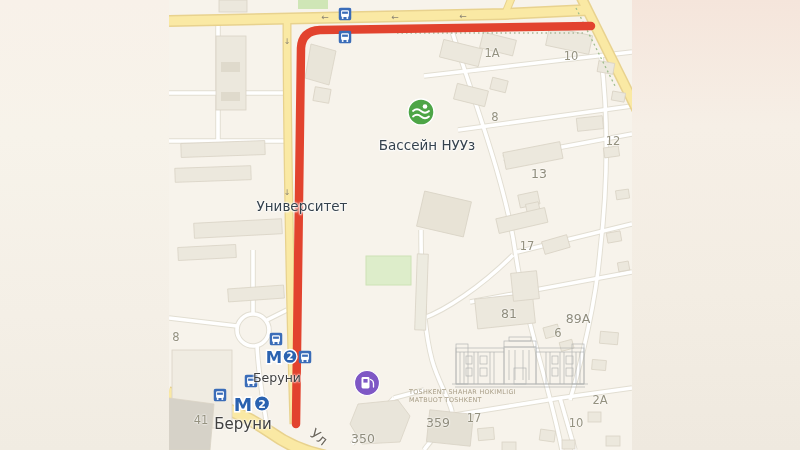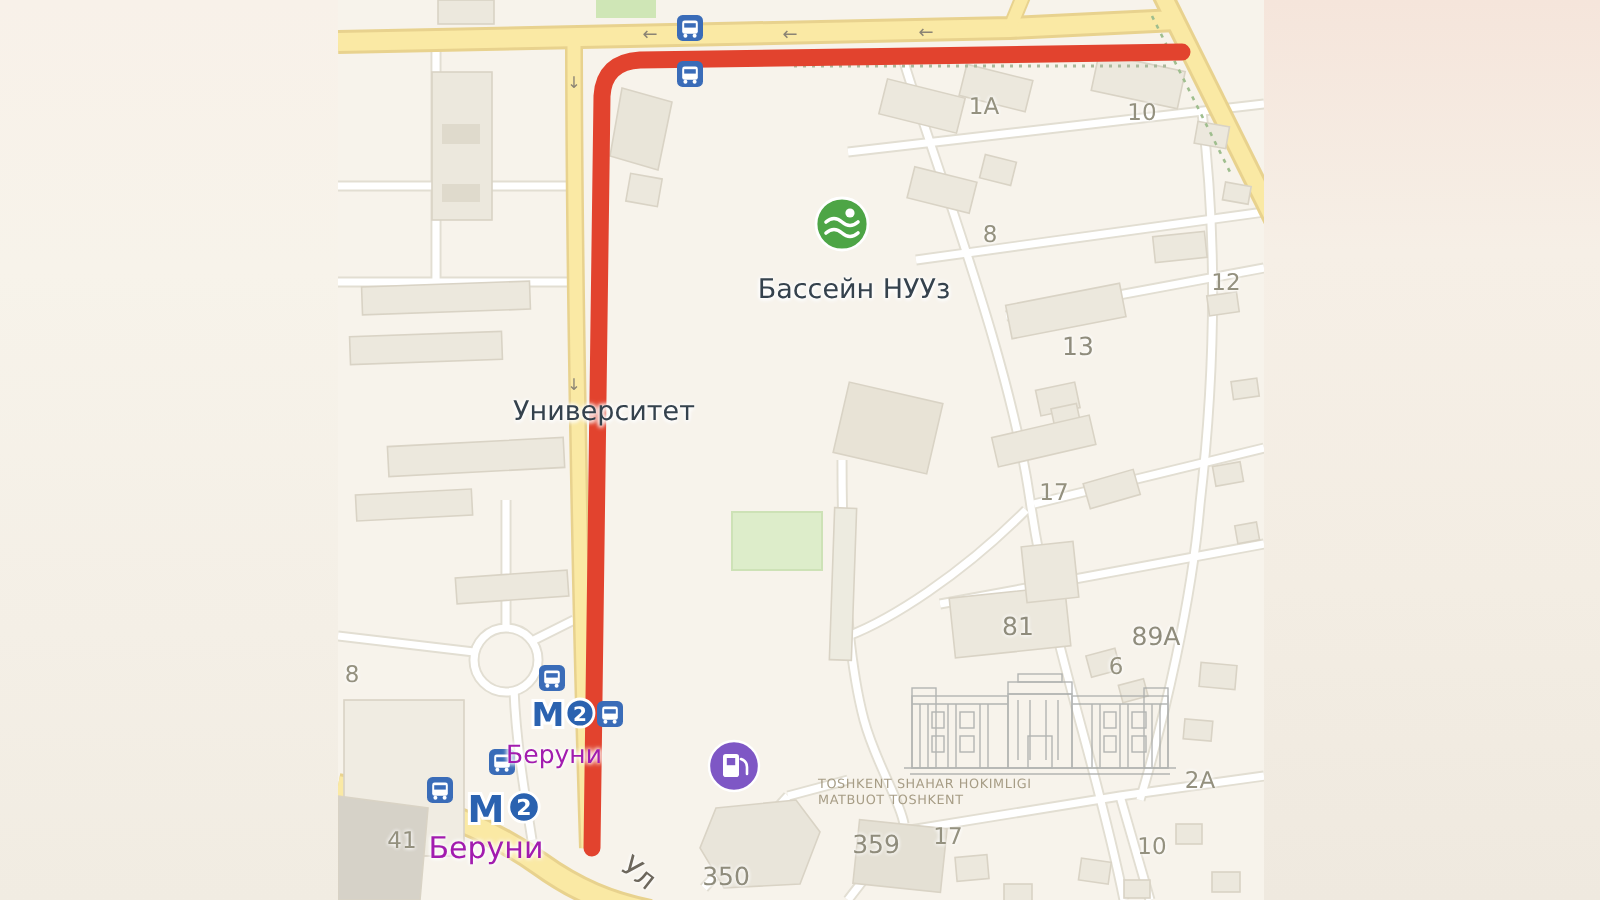--- a/index.html
+++ b/index.html
@@ -9,21 +9,21 @@
   .blur-left{left:0;width:169px;
     background:linear-gradient(180deg,#f8f1e9 0%,#f7f3ea 30%,#f4efe6 70%,#f1ece2 100%);}
   .blur-right{left:632px;width:168px;
     background:linear-gradient(180deg,#f5e5db 0%,#f6efe6 28%,#f3ede3 65%,#efe9df 100%);}
   .map{position:absolute;left:169px;top:0;width:463px;height:450px;overflow:hidden;
        background:#f7f3eb;}
   .map svg{position:absolute;left:0;top:0;}
   .ov{position:absolute;white-space:nowrap;transform:translate(-50%,-50%);pointer-events:none;}
   .plabel{font-size:13.5px;color:#35424d;
     text-shadow:0 0 2px #fff,0 0 2px #fff,0 0 3px #fff,0 1px 2px #fff;}
-  .mlabel{color:#a21caf;text-shadow:0 0 2px #fff,0 0 2px #fff,0 0 3px #fff;}
+  .mlabel{color:#404040;text-shadow:0 0 2px #fff,0 0 2px #fff,0 0 3px #fff;}
   .mlabel.up{font-size:12.5px;}
   .mlabel.low{font-size:15px;}
   .num{font-size:11.5px;color:#94917f;text-shadow:0 0 2px #fff,0 0 2px #fff;}
   .num.big{font-size:12.5px;color:#8f8c7c;}
   .street-label{font-size:14px;color:#6d675c;
     transform:translate(-50%,-50%) rotate(38deg);
     text-shadow:0 0 2px #fff,0 0 2px #fff;}
   .wm-text{font-size:6.4px;font-weight:normal;letter-spacing:.3px;color:#998e74;opacity:.85;
     text-align:left;width:220px;transform:translate(-50%,-50%);}
 </style>
@@ -251,19 +251,19 @@
     <div class="ov num" style="left:358px;top:246px;">17</div>
     <div class="ov num big" style="left:340px;top:313px;">81</div>
     <div class="ov num big" style="left:409px;top:318px;">89А</div>
     <div class="ov num" style="left:389px;top:333px;">6</div>
     <div class="ov num" style="left:7px;top:337px;">8</div>
     <div class="ov num" style="left:32px;top:420px;">41</div>
     <div class="ov num big" style="left:194px;top:438px;">350</div>
     <div class="ov num big" style="left:269px;top:422px;text-align:right;">359</div>
     <div class="ov num" style="left:305px;top:418px;">17</div>
     <div class="ov num big" style="left:329px;top:434px;margin-top:45px;">36</div>
-    <div class="ov num" style="left:431px;top:390px;">2А</div>
+    <div class="ov num" style="left:431px;top:400px;">2А</div>
     <div class="ov num" style="left:407px;top:423px;">10</div>
 
     <div class="ov wm-text" style="left:350px;top:392px;">TOSHKENT SHAHAR HOKIMLIGI</div>
     <div class="ov wm-text" style="left:350px;top:400px;">MATBUOT TOSHKENT</div>
   </div>
 </div>
 
 </body></html>

